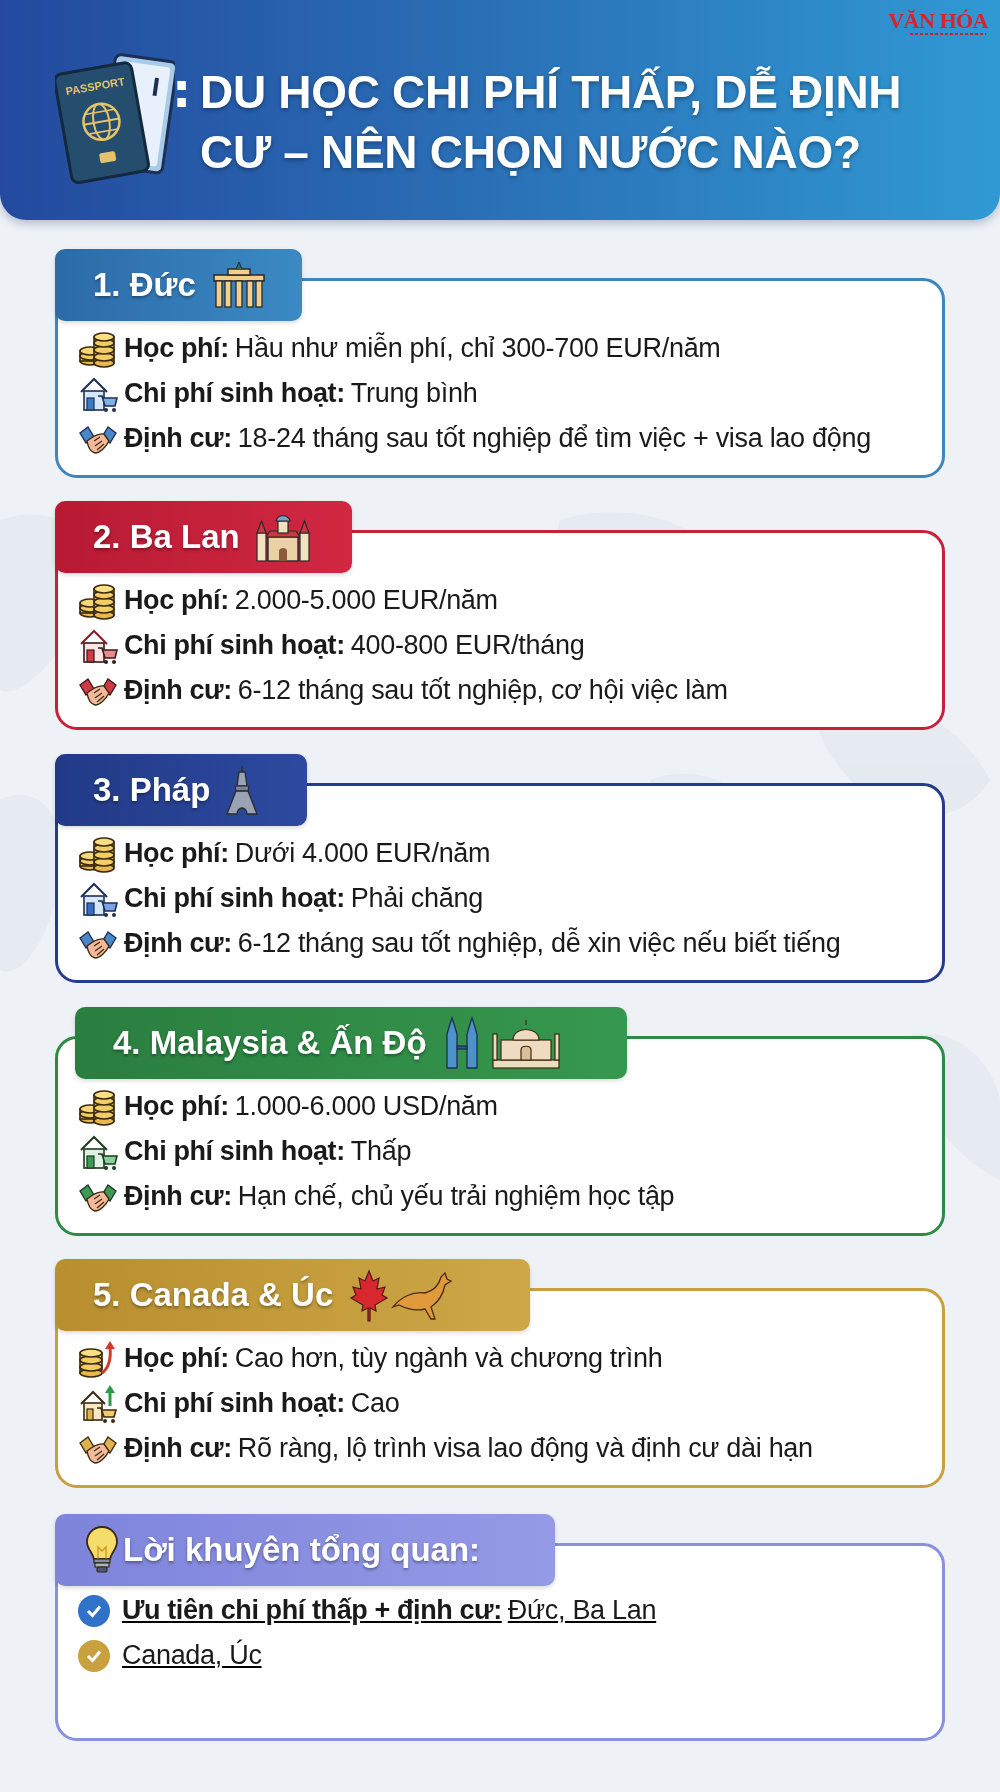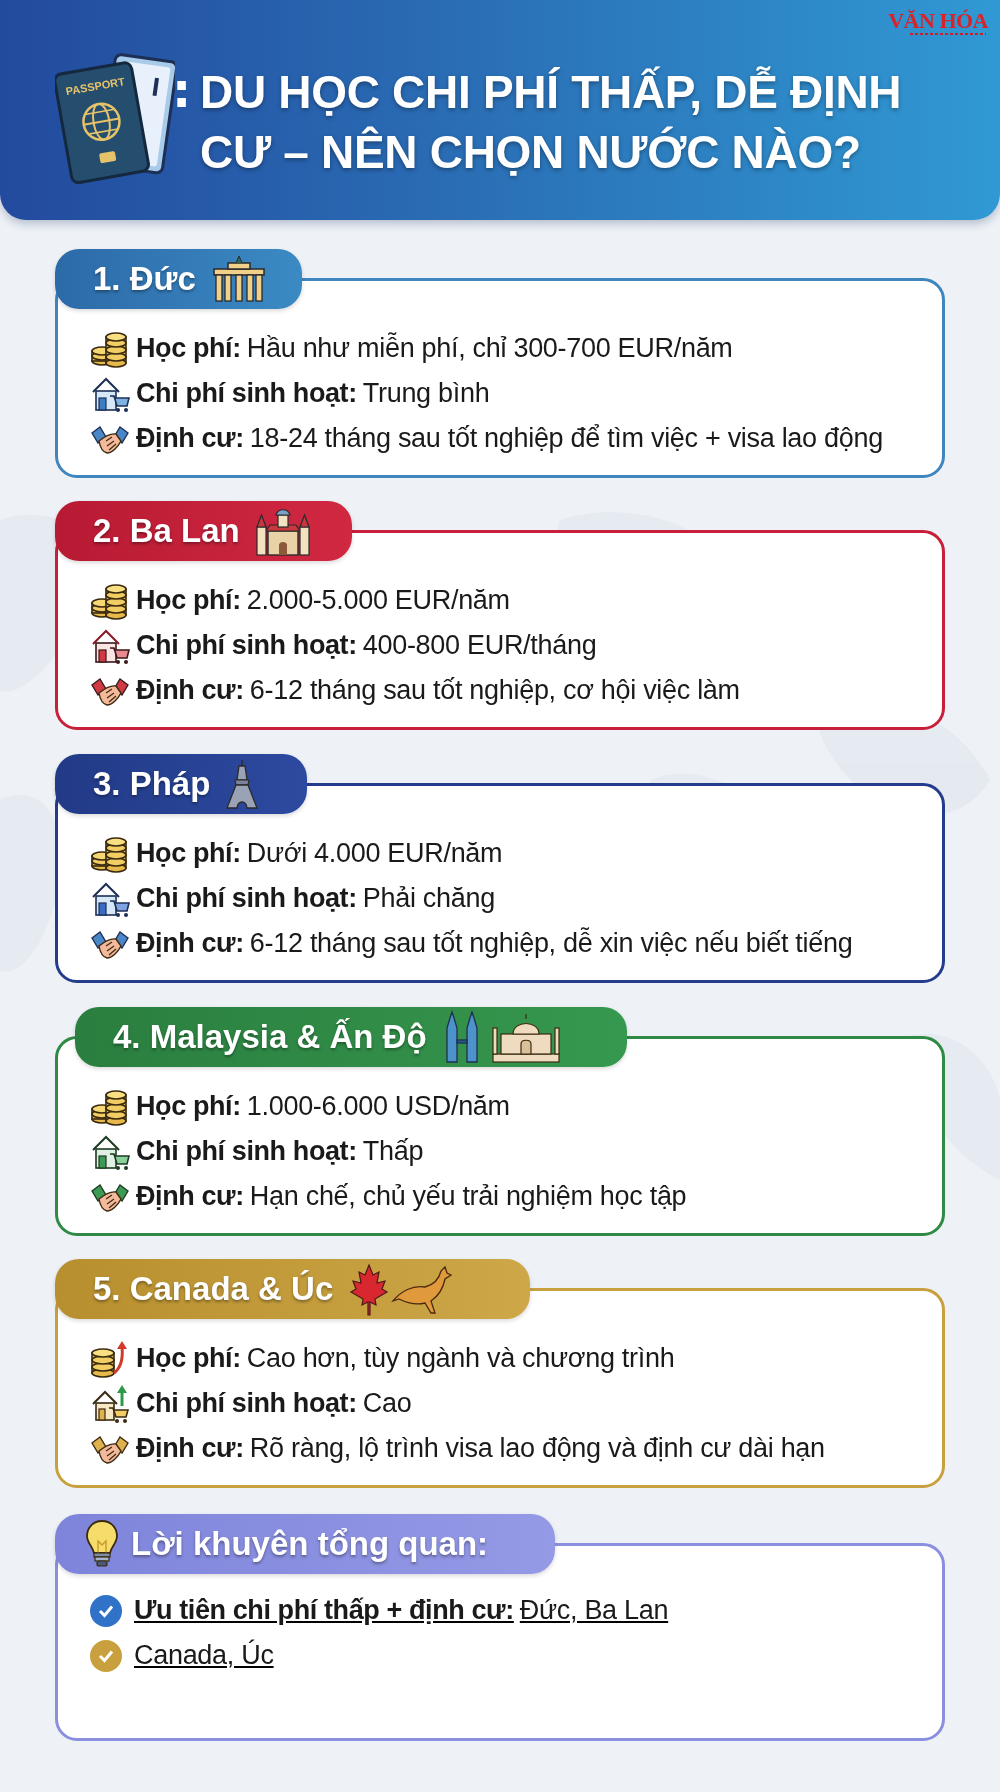--- a/index.html
+++ b/index.html
@@ -43,29 +43,29 @@
     font-weight: bold; font-size: 46px; line-height: 60px;
     text-shadow: 0 2px 4px rgba(0,0,0,0.35);
     letter-spacing: -0.3px;
   }
   
   .card {
     position: absolute; left: 55px; width: 890px;
     background: #fff; border: 3px solid; border-radius: 22px;
   }
   .tab {
-    position: absolute; left: 55px; height: 60px; border-radius: 24px;
+    position: absolute; left: 55px; height: 72px; border-radius: 10px;
     display: flex; align-items: center; padding-left: 38px; gap: 14px;
     color: #fff; font-family: "Liberation Sans", sans-serif;
     font-weight: bold; font-size: 33px;
     text-shadow: 0 2px 3px rgba(0,0,0,0.35);
     box-shadow: 0 2px 4px rgba(0,0,0,0.15);
   }
   .tab svg { flex: none; }
-  .rows { position: absolute; left: 32px; right: 20px; }
+  .rows { position: absolute; left: 20px; right: 20px; }
   .row {
     display: flex; align-items: center; height: 45px;
     font-size: 27px; color: #1a1a1a; white-space: nowrap;
     font-family: "Liberation Sans", sans-serif;
   }
   .row .ico { width: 40px; height: 40px; flex: none; margin-right: 6px; }
   .row .lbl { font-weight: bold; margin-right: 6px; letter-spacing: -0.4px; }
   .row .val { font-weight: normal; letter-spacing: -0.3px; }
   .check {
     width: 32px; height: 32px; border-radius: 50%; flex: none; margin-right: 12px;
@@ -391,21 +391,21 @@
     <div class="row">
       <span class="check" style="background:#c9a03e;">
         <svg width="18" height="18" viewBox="0 0 18 18">
             <path d="M3 9 L7.5 13.5 L15 4.5" fill="none" stroke="#fff" stroke-width="3"></path>
           </svg>
       </span>
       <span class="val">Canada, Úc</span>
     </div>
   </div>
 </div>
-<div class="tab" style="top:1514px; width:500px; padding-left:30px; gap:12px; background:linear-gradient(90deg,#7e84da,#959ae6);">
+<div class="tab" style="top:1514px; width:500px; padding-left:30px; gap:4px; background:linear-gradient(90deg,#7e84da,#959ae6);">
   <svg width="34" height="50" viewBox="0 0 34 50">
     <path d="M17 2 C7 2 2 10 2 17 C2 24 8 28 9 34 L25 34 C26 28 32 24 32 17 C32 10 27 2 17 2 Z" fill="#f6dc6a" stroke="#3a2a10" stroke-width="1.8"></path>
     <path d="M13 34 L13 22 L17 26 L21 22 L21 34" fill="none" stroke="#c99a2a" stroke-width="1.4"></path>
     <rect x="9" y="34" width="16" height="4" fill="#7f8ea8" stroke="#3a2a10" stroke-width="1.2"></rect>
     <rect x="10" y="38" width="14" height="4" fill="#a6b3c8" stroke="#3a2a10" stroke-width="1.2"></rect>
     <rect x="12" y="42" width="10" height="5" rx="2" fill="#4a5878" stroke="#3a2a10" stroke-width="1.2"></rect>
   </svg>
   <span>Lời khuyên tổng quan:</span>
 </div>
 

